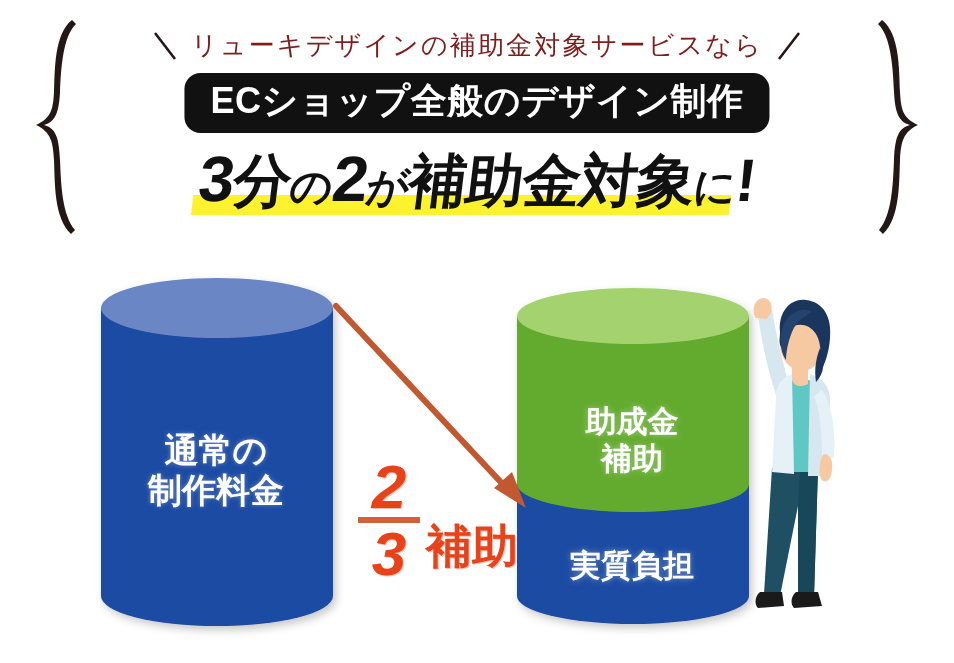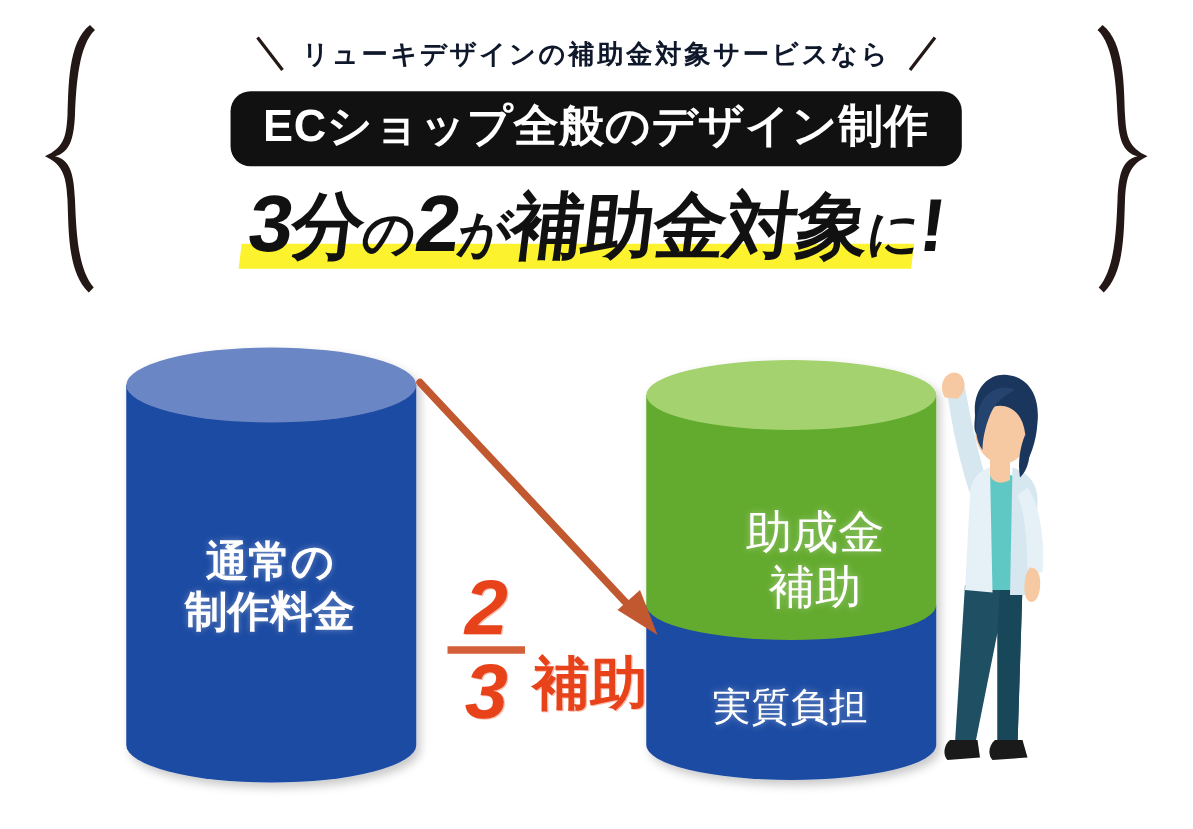--- a/index.html
+++ b/index.html
@@ -41,23 +41,23 @@
     justify-content: center;
     gap: 12px;
   }
   .kicker-slash {
     display: block;
     width: 26px;
     height: 30px;
   }
   .kicker-slash svg { display:block; width:100%; height:100%; }
   .kicker-text {
-    font-size: 21px;
-    font-weight: 700;
-    color: #0f172a;
+    font-size: 26px;
+    font-weight: 400;
+    color: #7f1d1d;
     letter-spacing: 2.2px;
     white-space: nowrap;
   }
 
   .banner {
     position: absolute;
     top: 73px;
     left: 50%;
     transform: translateX(-50%);
     background: #111111;
@@ -126,33 +126,33 @@
     pointer-events: none;
   }
   #label-normal {
     left: 100px;
     top: 430px;
     width: 232px;
     font-size: 34px;
     text-shadow: 0 0 5px rgba(255,255,255,0.35);
   }
   #label-subsidy {
-    left: 536px;
+    left: 516px;
     top: 404px;
     width: 232px;
-    font-size: 37px;
-    font-weight: 400;
+    font-size: 31px;
+    font-weight: 700;
     text-shadow: 0 0 6px rgba(255,255,255,0.4);
   }
   #label-burden {
     left: 516px;
     top: 548px;
     width: 232px;
     font-size: 31px;
-    font-weight: 400;
+    font-weight: 700;
     text-shadow: 0 0 6px rgba(255,255,255,0.4);
   }
 
   
   #arrow {
     position: absolute;
     left: 330px;
     top: 300px;
     width: 205px;
     height: 215px;

